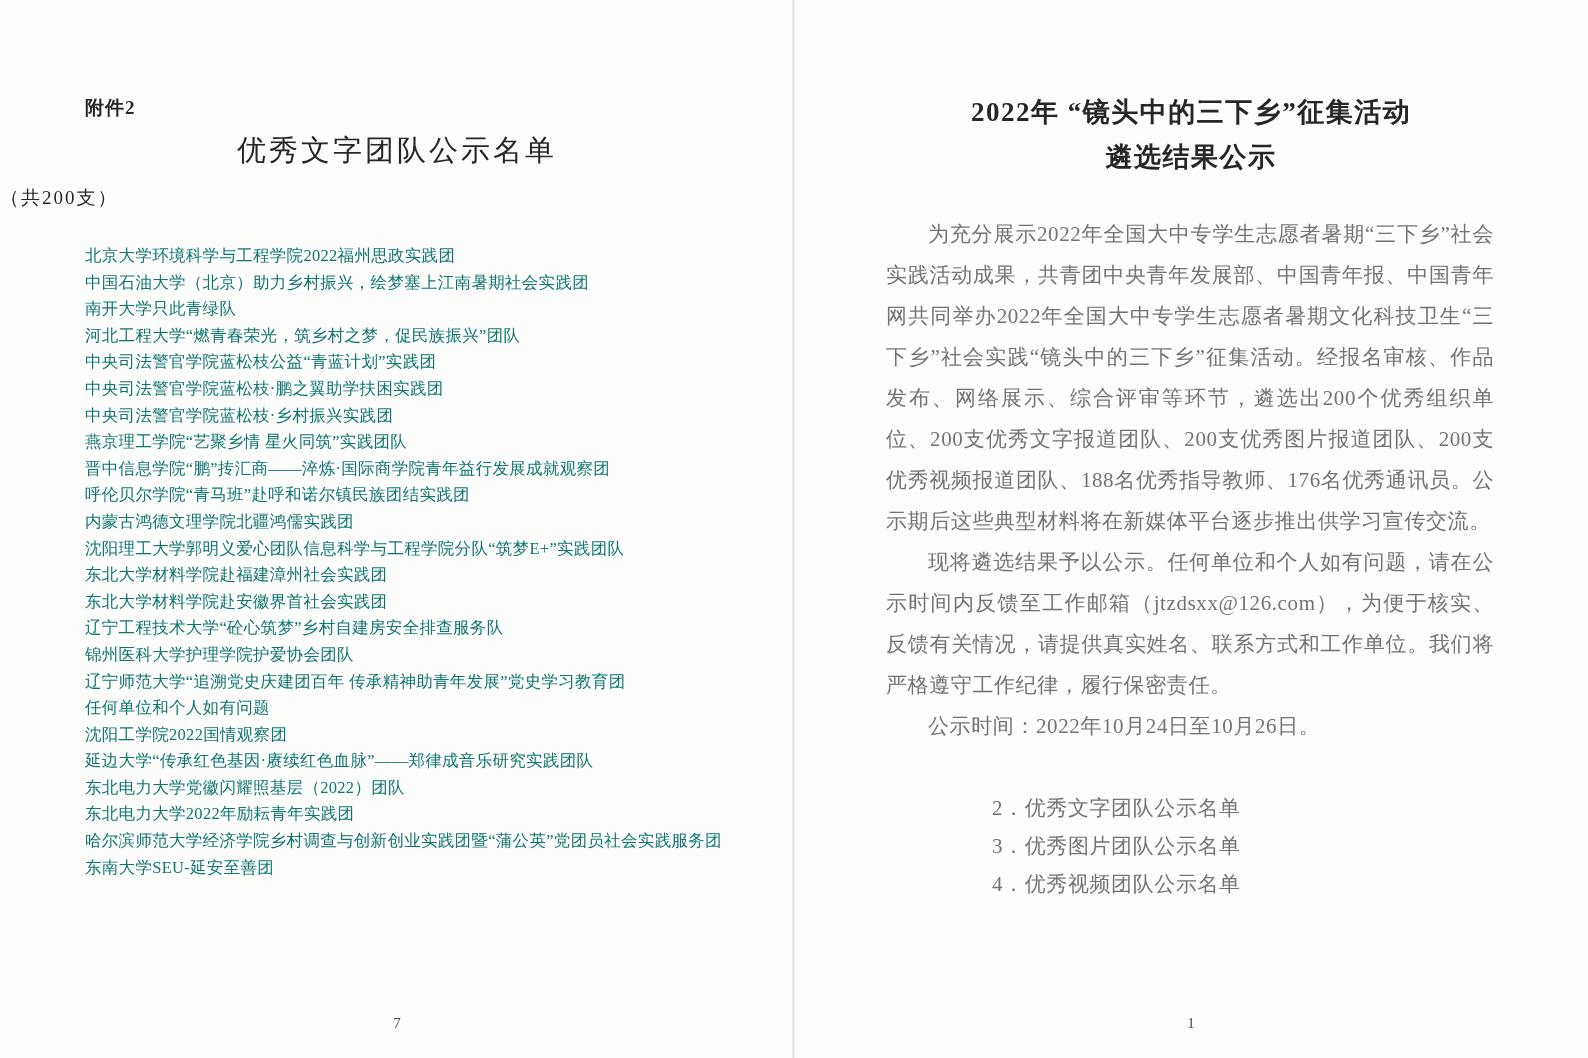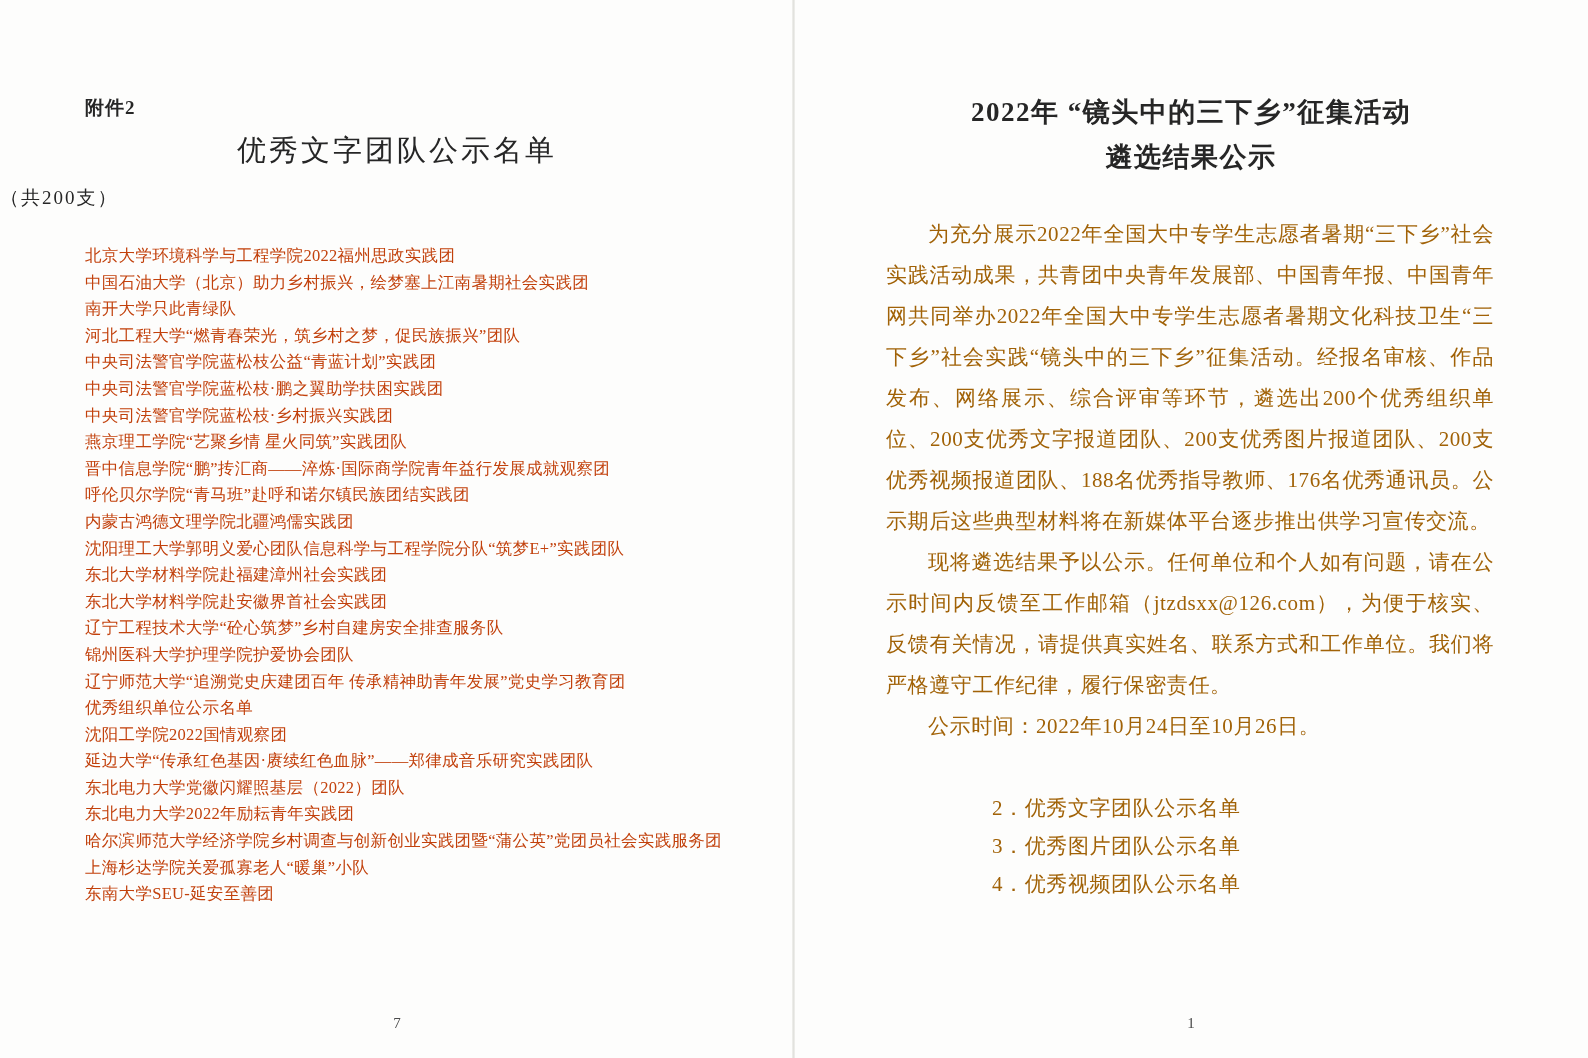--- a/index.html
+++ b/index.html
@@ -16,27 +16,27 @@
   .page-divider {
     position:absolute; left:792px; top:0; width:3px; height:1058px;
     background:linear-gradient(to right,#f1f1ee,#e2e2de,#f1f1ee);
   }
 
   
   .page-left { padding-top:95px; }
   .attach-label { margin-left:85px; font-size:19px; font-weight:700; letter-spacing:1px; }
   .left-title { text-align:center; font-size:29px; font-weight:400; letter-spacing:3px; margin-top:10px; }
   .left-subtitle { font-size:19px; margin-top:14px; letter-spacing:2px; }
-  .team-list { margin:32px 0 0 85px; font-size:16.5px; line-height:26.6px; color:#c2410c; }
+  .team-list { margin:32px 0 0 85px; font-size:16.5px; line-height:26.6px; color:#0f766e; }
   .team-list > div { white-space:nowrap; letter-spacing:0.3px; }
 
   
   .page-right { padding-top:90px; }
   .right-title { text-align:center; font-size:27px; font-weight:700; line-height:45px; letter-spacing:1.5px; }
-  .right-body { margin:34px 94px 0 92px; font-size:21px; line-height:41px; text-align:justify; letter-spacing:0.6px; color:#a16207; }
+  .right-body { margin:34px 94px 0 92px; font-size:21px; line-height:41px; text-align:justify; letter-spacing:0.6px; color:#737373; }
   .para { text-indent:2em; }
   .attachments { margin-top:42px; }
   .att-line { padding-left:42px; line-height:38px; }
   .att-indent { padding-left:106px; }
 
   .page-number {
     position:absolute; bottom:26px; left:0; width:100%;
     text-align:center; font-size:15px; color:#4a4a4a;
   }
 </style>
@@ -60,27 +60,26 @@
         <div>燕京理工学院“艺聚乡情 星火同筑”实践团队</div>
         <div>晋中信息学院“鹏”抟汇商——淬炼·国际商学院青年益行发展成就观察团</div>
         <div>呼伦贝尔学院“青马班”赴呼和诺尔镇民族团结实践团</div>
         <div>内蒙古鸿德文理学院北疆鸿儒实践团</div>
         <div>沈阳理工大学郭明义爱心团队信息科学与工程学院分队“筑梦E+”实践团队</div>
         <div>东北大学材料学院赴福建漳州社会实践团</div>
         <div>东北大学材料学院赴安徽界首社会实践团</div>
         <div>辽宁工程技术大学“砼心筑梦”乡村自建房安全排查服务队</div>
         <div>锦州医科大学护理学院护爱协会团队</div>
         <div>辽宁师范大学“追溯党史庆建团百年 传承精神助青年发展”党史学习教育团</div>
-        <div>优秀组织单位公示名单</div>
+        <div>任何单位和个人如有问题</div>
         <div>沈阳工学院2022国情观察团</div>
         <div>延边大学“传承红色基因·赓续红色血脉”——郑律成音乐研究实践团队</div>
         <div>东北电力大学党徽闪耀照基层（2022）团队</div>
         <div>东北电力大学2022年励耘青年实践团</div>
         <div>哈尔滨师范大学经济学院乡村调查与创新创业实践团暨“蒲公英”党团员社会实践服务团</div>
-        <div>上海杉达学院关爱孤寡老人“暖巢”小队</div>
         <div>东南大学SEU-延安至善团</div>
       </div>
     <div class="page-number">7</div>
   </div>
 
   <div class="page page-right">
     <div class="right-title">
       <div>2022年 “镜头中的三下乡”征集活动</div>
       <div>遴选结果公示</div>
     </div>

